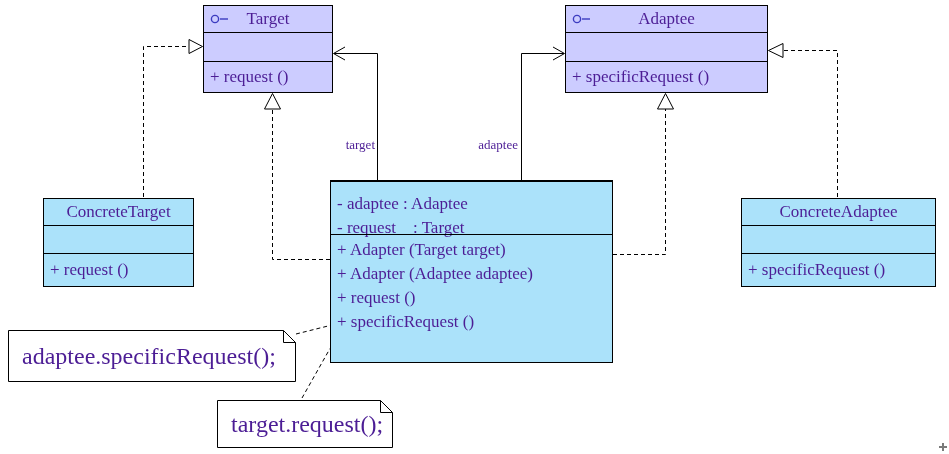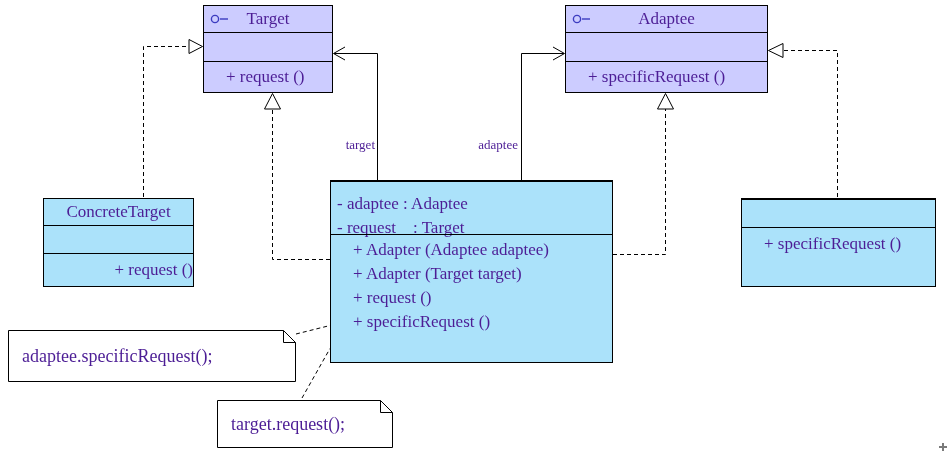--- a/index.html
+++ b/index.html
@@ -12,27 +12,27 @@
     position:absolute;z-index:2;border:1px solid #000;box-sizing:border-box;
     display:flex;flex-direction:column;font-size:17px;
   }
   .fill-iface{background:#ccccff;}
   .fill-class{background:#abe2fa;}
   .c-title{
     position:relative;display:flex;align-items:center;justify-content:center;
     font-size:17px;box-sizing:border-box;
   }
   .c-attrs{border-top:1px solid #000;box-sizing:border-box;}
-  .c-methods{border-top:1px solid #000;box-sizing:border-box;flex:1;padding-left:16px;}
+  .c-methods{border-top:1px solid #000;box-sizing:border-box;flex:1;}
   .member{white-space:pre;padding-left:6px;}
   .iface-icon{position:absolute;left:6px;top:50%;transform:translateY(-50%);line-height:0;}
   .edge-label{position:absolute;z-index:2;font-size:13px;}
   .note-text{
     position:absolute;z-index:2;display:flex;align-items:center;
-    font-size:18px;padding-left:13px;box-sizing:border-box;
+    font-size:24px;padding-left:13px;box-sizing:border-box;
   }
 </style>
 </head>
 <body>
 
 <div class="canvas">
 
   <svg class="layer" width="949" height="454" viewBox="0 0 949 454">
 
     <g stroke="#000" fill="none">
@@ -114,38 +114,41 @@
       <div class="member" style="line-height:29px;">+ specificRequest ()</div>
     </div>
   </div>
 
   <div class="uml-class fill-class" style="left:330px;top:180px;width:283px;height:183px;">
     <div class="c-attrs" style="height:53px;padding-top:10px;">
       <div class="member" style="line-height:24px;">- adaptee : Adaptee</div>
       <div class="member" style="line-height:24px;">- request    : Target</div>
     </div>
     <div class="c-methods" style="padding-top:3px;">
+      <div class="member" style="line-height:24px;">+ Adapter (Target target)</div>
       <div class="member" style="line-height:24px;">+ Adapter (Adaptee adaptee)</div>
-      <div class="member" style="line-height:24px;">+ Adapter (Target target)</div>
       <div class="member" style="line-height:24px;">+ request ()</div>
       <div class="member" style="line-height:24px;">+ specificRequest ()</div>
     </div>
   </div>
 
-  <div class="uml-class fill-class" style="left:43px;top:198px;width:151px;height:89px;text-align:right;">
+  <div class="uml-class fill-class" style="left:43px;top:198px;width:151px;height:89px;">
     <div class="c-title" style="height:26px;">
       <span>ConcreteTarget</span>
     </div>
     <div class="c-attrs" style="height:28px;"></div>
     <div class="c-methods">
       <div class="member" style="line-height:31px;">+ request ()</div>
     </div>
   </div>
 
   <div class="uml-class fill-class" style="left:741px;top:198px;width:195px;height:89px;">
+    <div class="c-title" style="height:26px;">
+      <span>ConcreteAdaptee</span>
+    </div>
     <div class="c-attrs" style="height:28px;"></div>
     <div class="c-methods">
       <div class="member" style="line-height:31px;">+ specificRequest ()</div>
     </div>
   </div>
 
   <div class="edge-label" style="left:330px;top:137px;width:45px;text-align:right;">target</div>
   <div class="edge-label" style="left:463px;top:137px;width:55px;text-align:right;">adaptee</div>
 
   <div class="note-text" style="left:9px;top:331px;width:286px;height:50px;">adaptee.specificRequest();</div>

